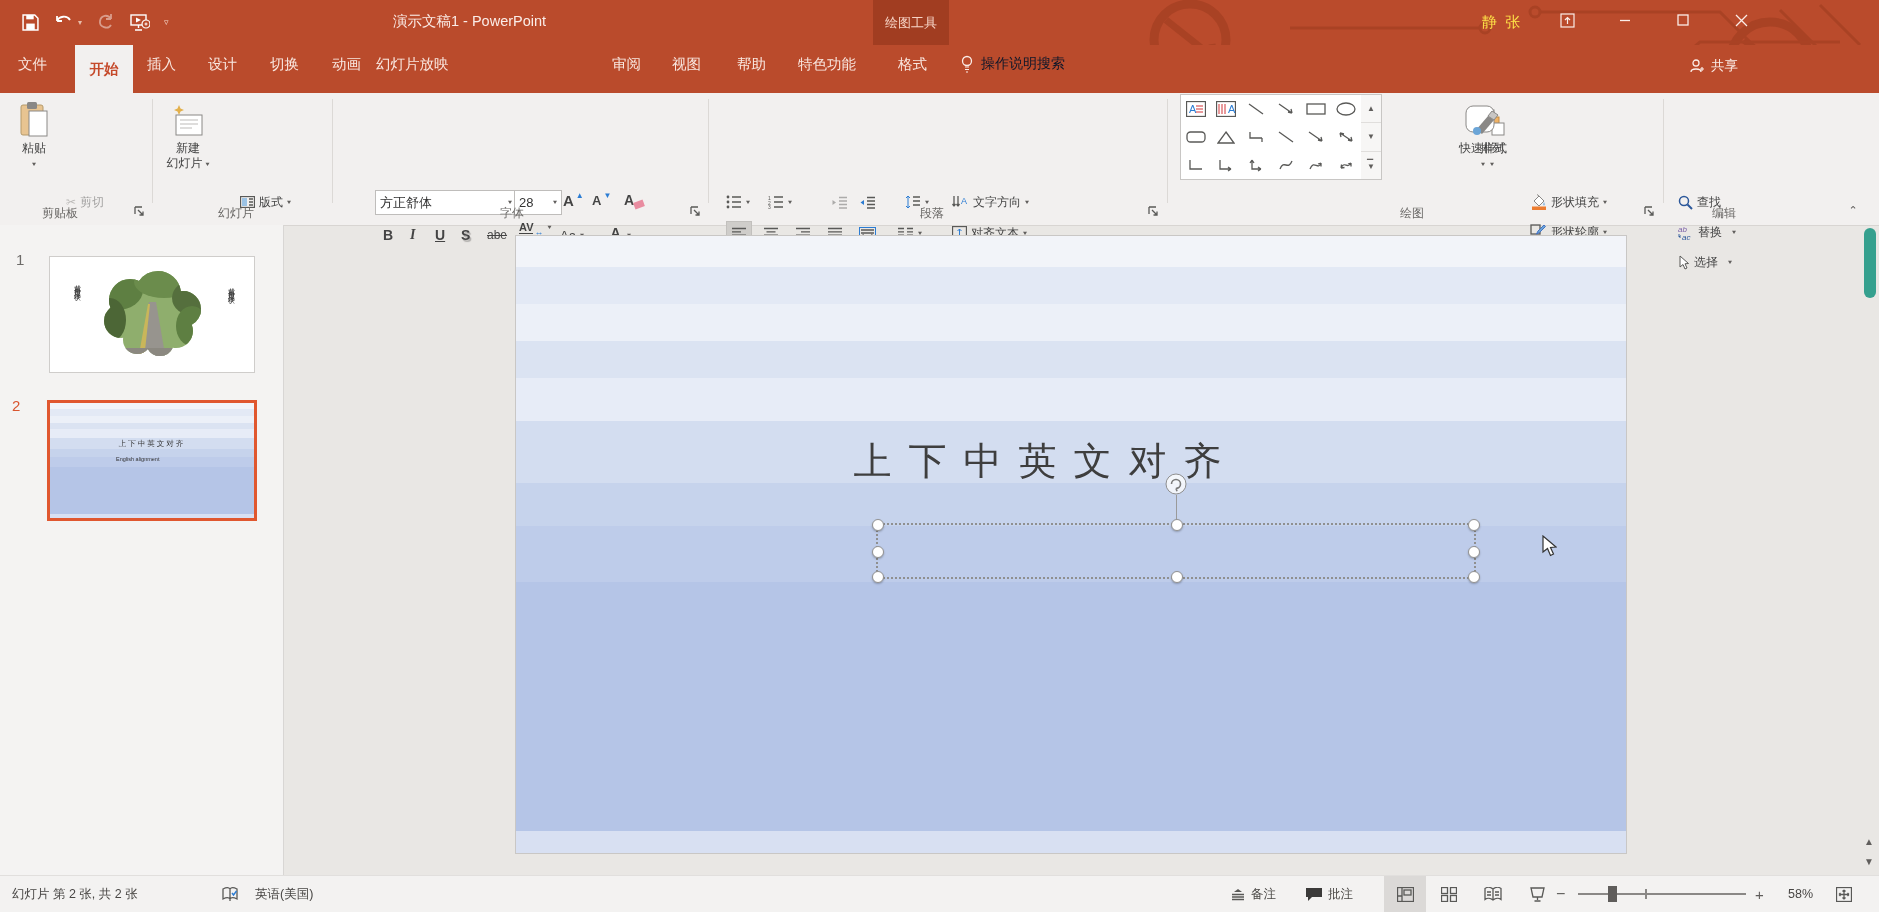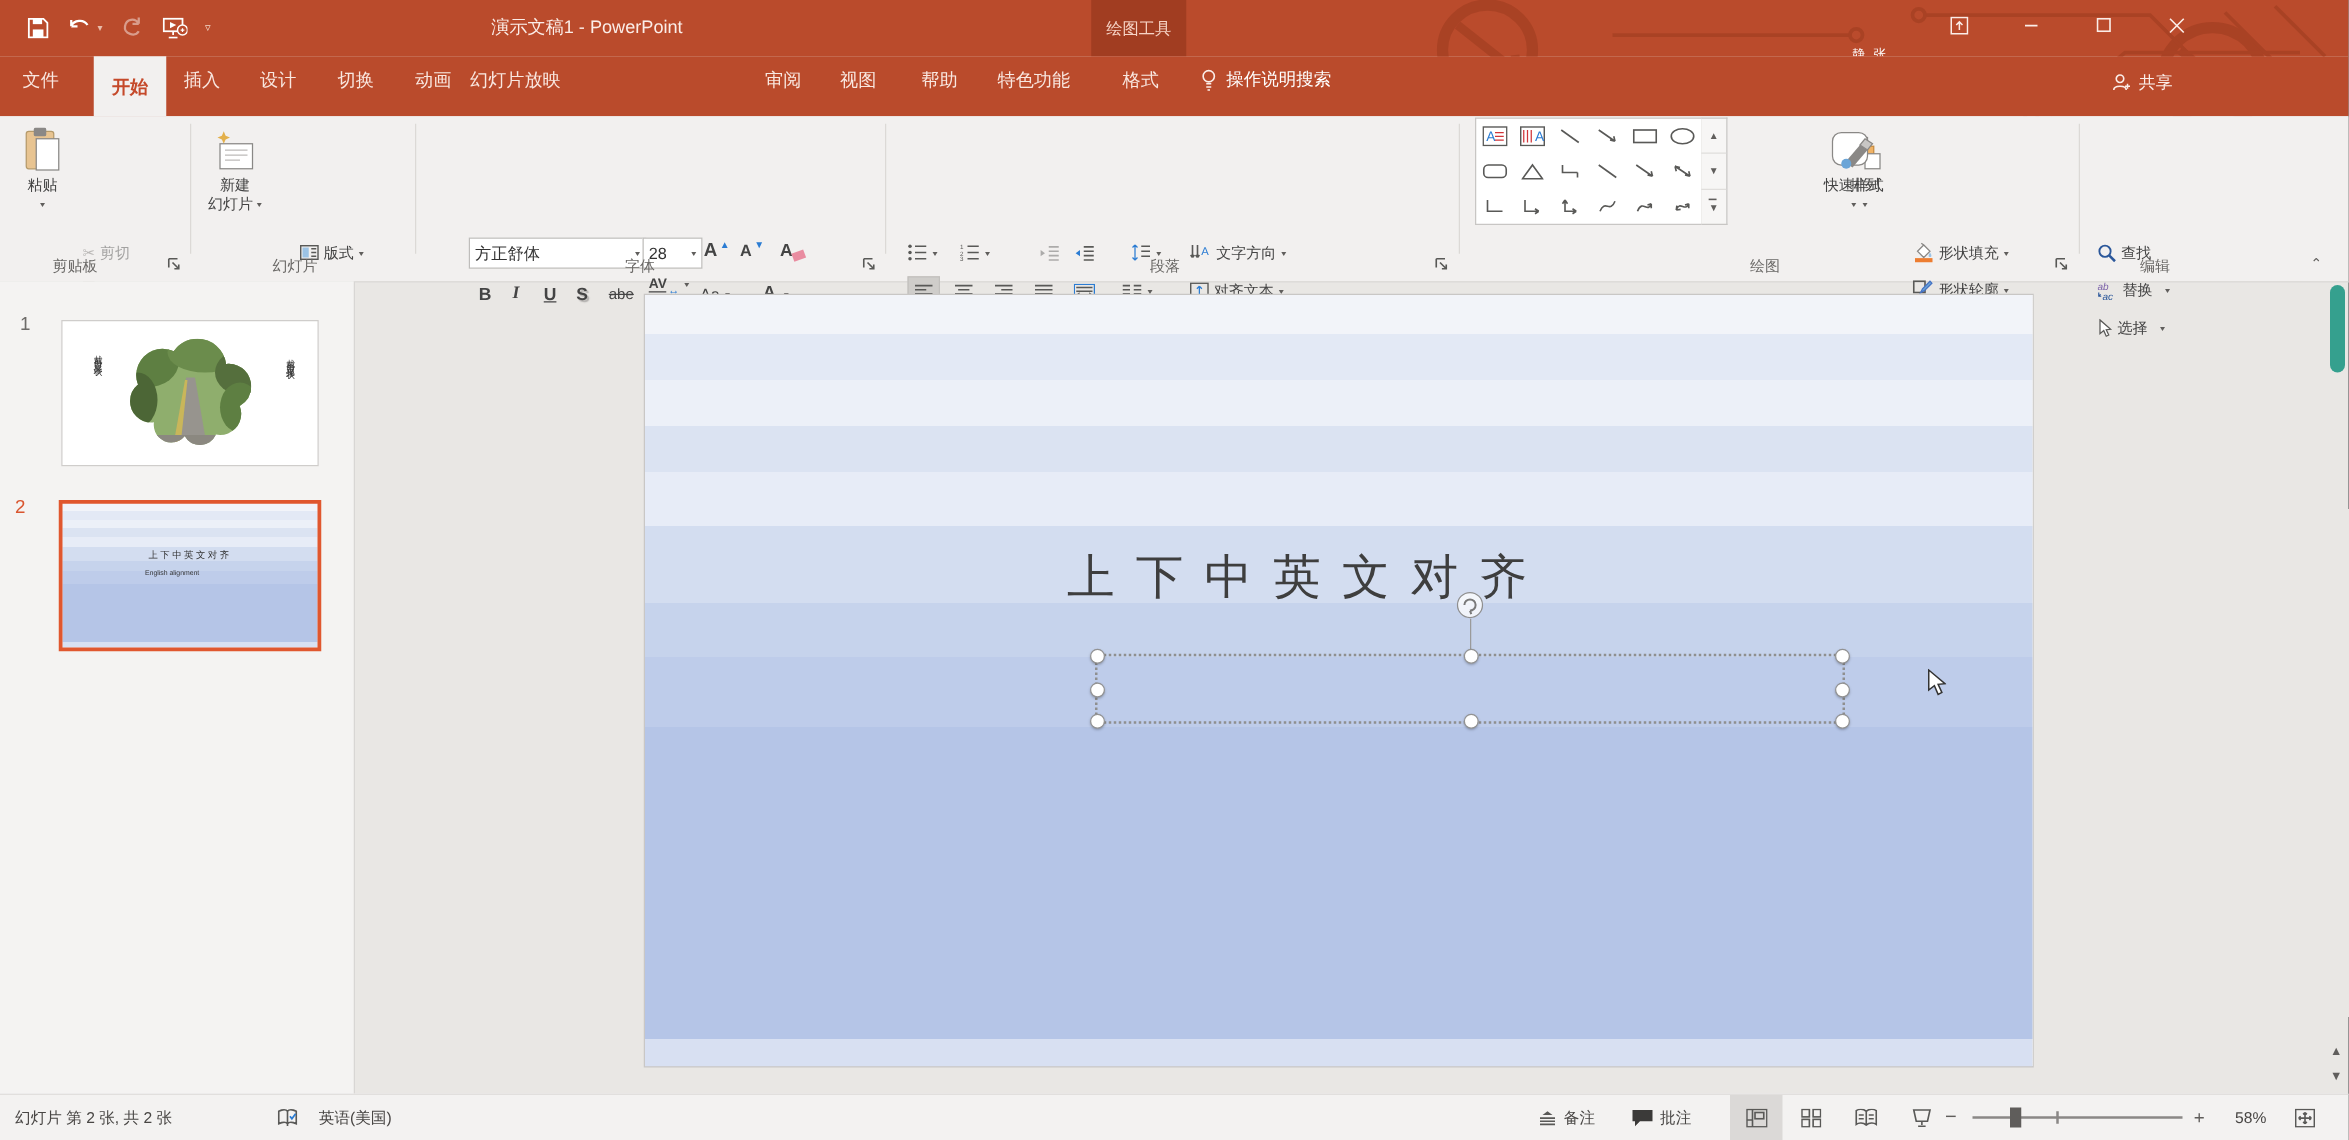--- a/index.html
+++ b/index.html
@@ -7,26 +7,26 @@
        font-family:"Liberation Sans","DejaVu Sans",sans-serif;color:#3B3A39;-webkit-font-smoothing:antialiased;}
   
   .titlebar{position:absolute;left:0;top:0;width:1879px;height:45px;background:#BA4B2C;}
   .tabrow{position:absolute;left:0;top:45px;width:1879px;height:48px;background:#BA4B2C;}
   .deco{position:absolute;left:1080px;top:0;width:799px;height:93px;pointer-events:none;opacity:.55;}
   .apptitle{position:absolute;top:12px;font-size:14.5px;color:#FBEDE8;white-space:nowrap;}
   .ctxhdr{position:absolute;left:873px;top:0;width:76px;height:45px;background:#A13D21;color:#F6D3C5;
           font-size:13px;display:flex;align-items:center;justify-content:center;}
   .qat{position:absolute;left:20px;top:8px;height:28px;display:flex;align-items:center;gap:14px;color:#fff;}
   .qbtn{width:20px;height:20px;display:flex;align-items:center;justify-content:center;}
-  .user{position:absolute;left:1482px;top:13px;color:#ffffff;font-size:10px;letter-spacing:2px;margin-top:23px;}
+  .user{position:absolute;left:1482px;top:13px;color:#fde047;font-size:15px;letter-spacing:2px;}
   .winbtn{position:absolute;top:0;width:44px;height:40px;display:flex;align-items:center;justify-content:center;color:#FBEDE8;}
   .tab{position:absolute;top:10px;font-size:14.5px;color:#F9E7E0;white-space:nowrap;cursor:default;}
   .tab.active-box{top:0;height:48px;background:#F2F0EF;display:flex;align-items:center;justify-content:center;
       color:#C5492A;font-weight:bold;}
-  .tellme{position:absolute;left:960px;top:10px;display:flex;align-items:center;gap:7px;color:#ffffff;font-size:14px;}
+  .tellme{position:absolute;left:960px;top:10px;display:flex;align-items:center;gap:7px;color:#0f172a;font-size:14px;}
   .share{position:absolute;left:1690px;top:12px;display:flex;align-items:center;gap:6px;color:#FBEDE8;font-size:13.5px;}
   
   .ribbon{position:absolute;left:0;top:93px;width:1879px;height:132px;background:#F2F0EF;border-bottom:1px solid #D8D5D2;font-size:12px;}
   .vdiv{position:absolute;top:6px;height:104px;width:1px;background:#DCD9D6;}
   .glabel{position:absolute;top:110px;height:20px;font-size:12px;color:#6A6866;display:flex;align-items:center;}
   .launcher{position:absolute;top:113px;width:12px;height:12px;}
   .bb{position:absolute;top:3px;display:flex;flex-direction:column;align-items:center;justify-content:flex-start;color:#444;text-align:center;line-height:15px;}
   .bb .bicon{height:42px;display:flex;align-items:flex-end;margin-bottom:3px;}
   .sb{position:absolute;display:flex;align-items:center;gap:4px;height:24px;color:#444;white-space:nowrap;}
   .dis{opacity:.45;}

